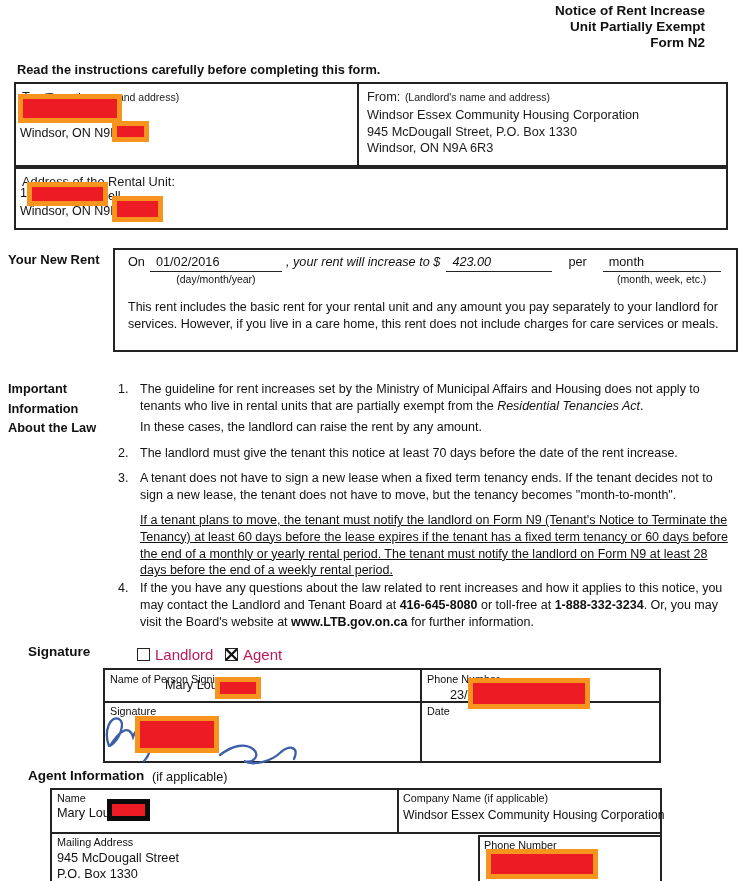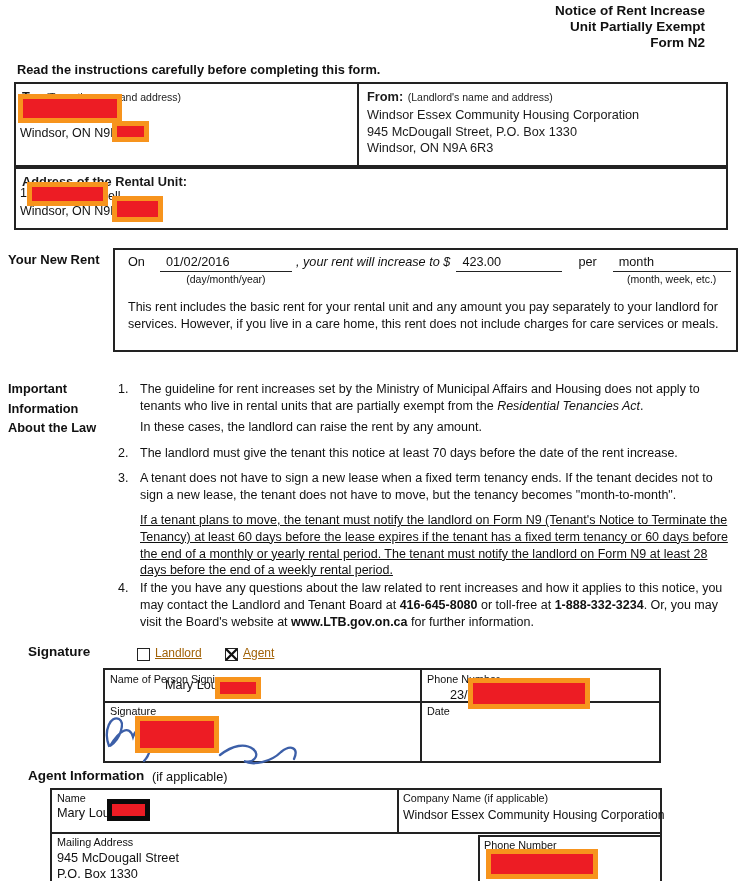--- a/index.html
+++ b/index.html
@@ -10,21 +10,21 @@
   }
   .abs{position:absolute;}
   .doc-header{top:3px; right:51px; text-align:right; font-weight:bold; font-size:13.5px; line-height:16px; color:#111;}
   .read-line{left:17px; top:62px; font-weight:bold; font-size:12.8px; color:#111;}
 
   
   .formbox{border:2px solid #222; box-sizing:border-box; background:#fff;}
   .tofrom{left:14px; top:82px; width:714px; height:85px; display:flex;}
   .to-cell{width:341px; position:relative; padding:3px 6px; box-sizing:border-box;}
   .from-cell{flex:1; border-left:2px solid #222; position:relative; padding:3px 8px; box-sizing:border-box;}
-  .lab{font-size:12.8px; font-weight:bold;}
+  .lab{font-size:12.8px; font-weight:normal;}
   .hint{font-size:10.5px; font-weight:normal; color:#222;}
   .bodytxt{font-size:12.5px; line-height:16.5px; color:#111;}
   .from-lines{margin-top:2px; font-size:12.7px; line-height:16.5px;}
 
   .rentalunit{left:14px; top:167px; width:714px; height:63px; padding:3px 6px;}
 
   
   .redact{position:absolute; background:var(--r-fill,#ed1c24); border:5px solid var(--r-border,#f7941d); box-sizing:border-box; z-index:5;}
   .redact.dark{border-color:#0b0b0b;}
 
@@ -43,21 +43,21 @@
   .law-num{width:22px; flex:0 0 22px;}
   .law-body{flex:1;}
   .law-sub{margin-top:4px;}
 
   
   .sig-title{left:28px; top:644px; font-weight:bold; font-size:13.5px; color:#111;}
   .cb{position:absolute; width:11px; height:11px; border:1.6px solid #222; box-sizing:content-box; background:#fff;}
   .cb.checked{background-image:
      linear-gradient(45deg, transparent 40%, #111 46%, #111 54%, transparent 60%),
      linear-gradient(-45deg, transparent 40%, #111 46%, #111 54%, transparent 60%);}
-  .cb-label{position:absolute; font-size:12px; color:#a16207;text-decoration:underline;}
+  .cb-label{position:absolute; font-size:15px; color:#be185d;}
   .sigtable{left:103px; top:668px; width:558px; height:95px; border:2px solid #222; box-sizing:border-box;}
   .sig-vdiv{position:absolute; left:420px; top:668px; width:2px; height:95px; background:#222;}
   .sig-hdiv{position:absolute; left:103px; top:701px; width:558px; height:2px; background:#222;}
   .cell-label{position:absolute; font-size:10.8px; color:#111;}
   .cell-value{position:absolute; font-size:12.7px; color:#111;}
   .sig-svg{position:absolute; left:95px; top:704px; z-index:3;}
   .sig-svg path{fill:none; stroke:var(--ink,#3c5fa8); stroke-width:2.3; stroke-linecap:round;}
 
   
   .agent-title{left:28px; top:768px; font-weight:bold; font-size:13.5px; color:#111;}
@@ -104,27 +104,27 @@
   </div>
   <div class="abs bodytxt" style="left:20px; top:185px;">1</div>
   <div class="abs bodytxt" style="left:108px; top:188px;">ell</div>
   <div class="abs bodytxt" style="left:20px; top:203px;">Windsor, ON N9B</div>
   <div class="redact" style="left:27px; top:182px; width:81px; height:24px;"></div>
   <div class="redact" style="left:112px; top:196px; width:51px; height:26px;"></div>
 
   <div class="abs newrent-label">Your New Rent</div>
   <div class="abs formbox newrent-box"></div>
   <div class="rentline">
-    <span style="margin-right:15px;">On</span>
+    <span style="margin-right:5px;">On</span>
     <span class="fillwrap" style="width:132px;">
       <div class="fillval">01/02/2016</div>
       <div class="fillhint">(day/month/year)</div>
     </span>
     <span style="margin:0 6px 4px 4px; white-space:pre;font-style:italic;">, your rent will increase to $</span>
-    <span class="fillwrap" style="width:106px;">
+    <span class="fillwrap" style="width:106px;font-style:italic;">
       <div class="fillval">423.00</div>
     </span>
     <span style="margin:0 16px;">per</span>
     <span class="fillwrap" style="width:118px;">
       <div class="fillval">month</div>
       <div class="fillhint">(month, week, etc.)</div>
     </span>
   </div>
   <div class="abs bodytxt rentpara">This rent includes the basic rent for your rental unit and any amount you pay separately to your landlord for services.  However, if you live in a care home, this rent does not include charges for care services or meals.</div>
 

